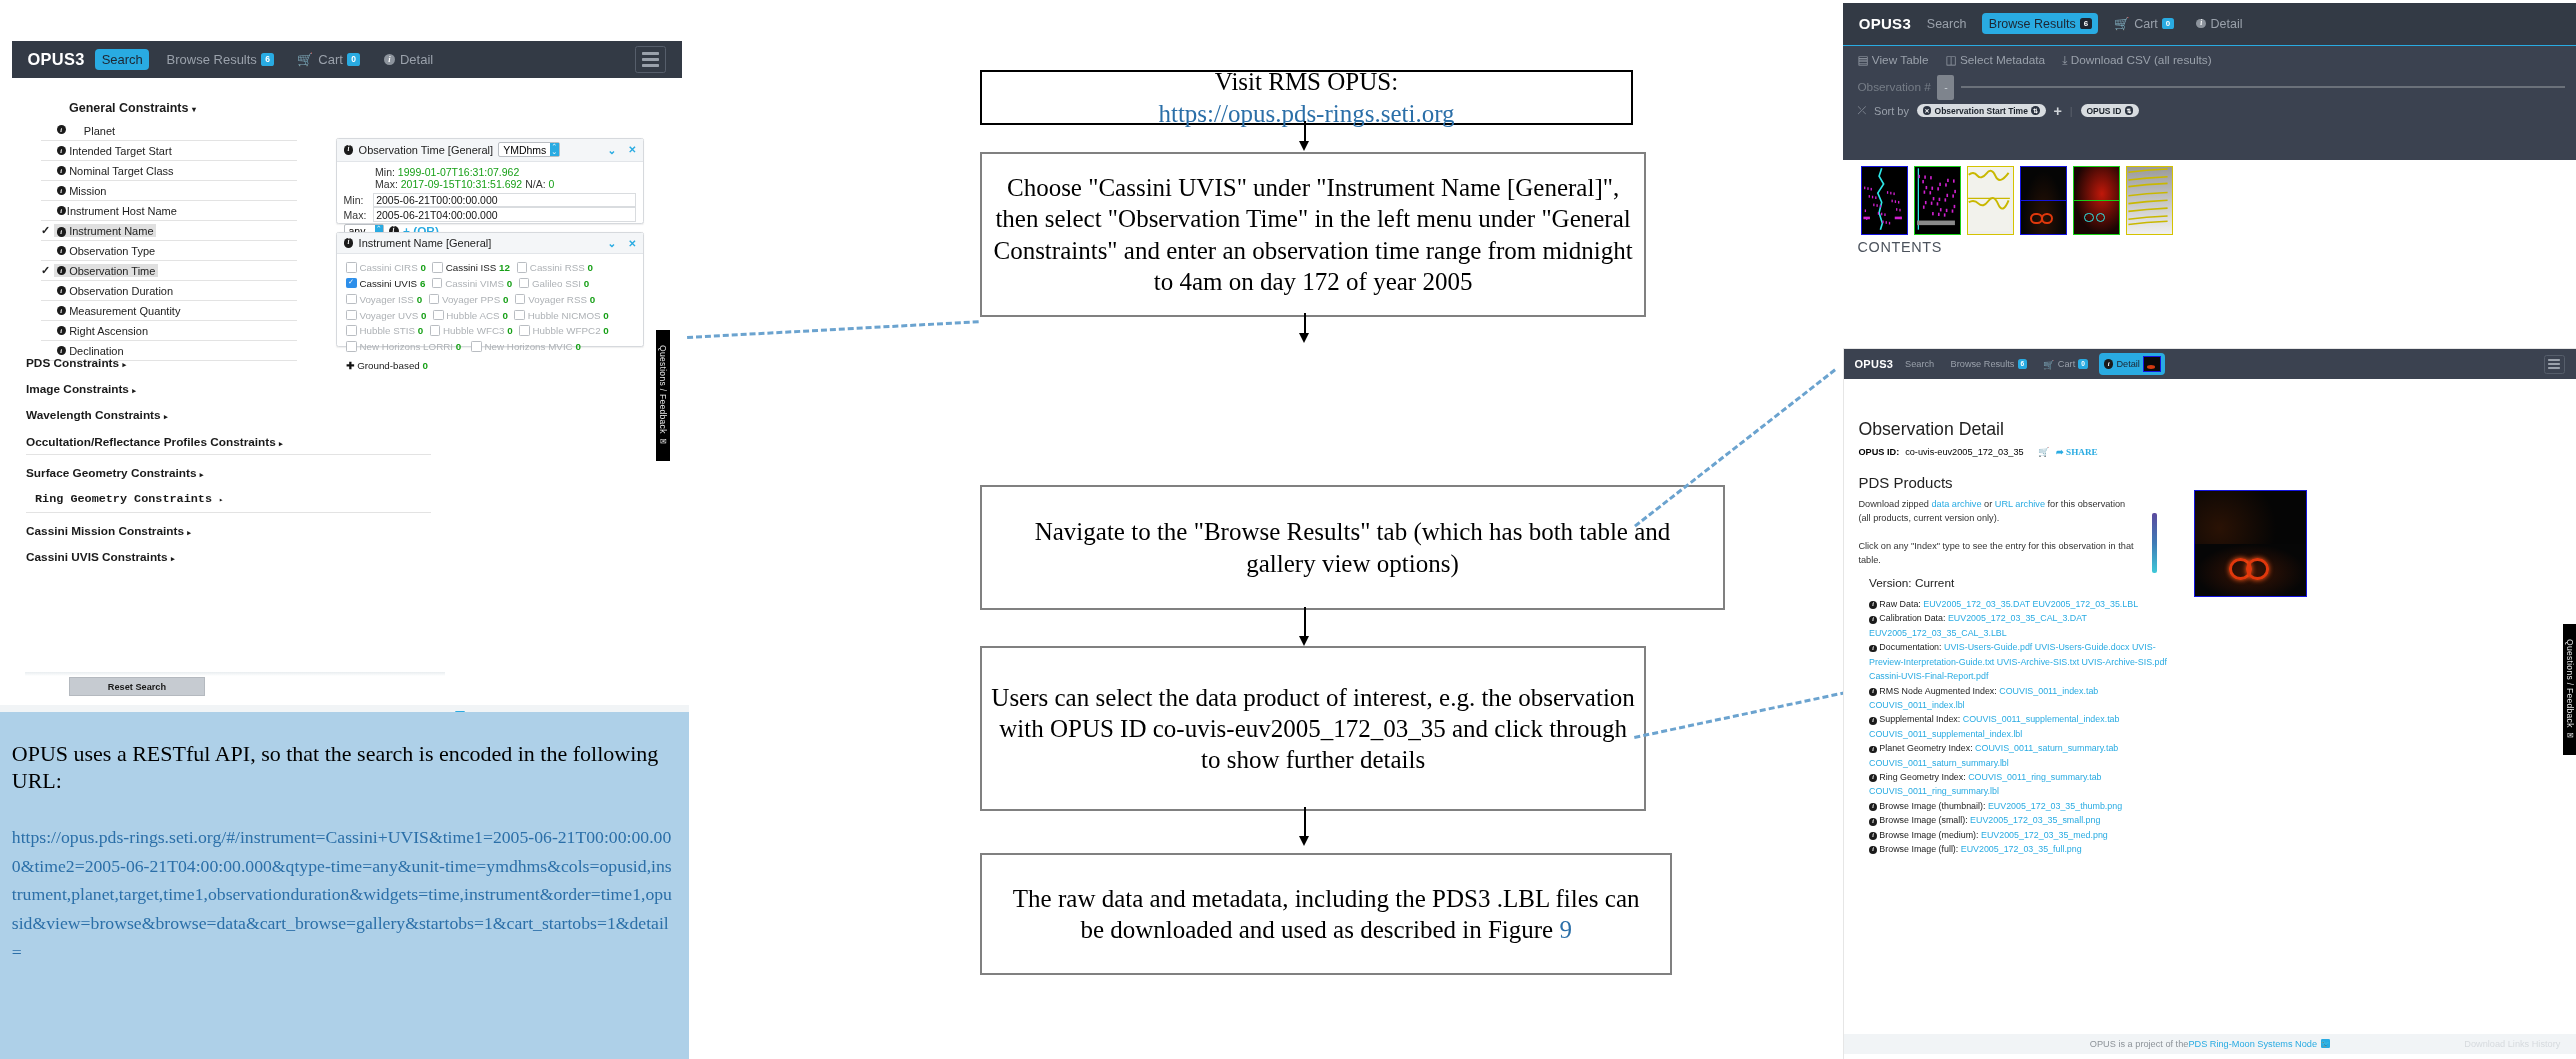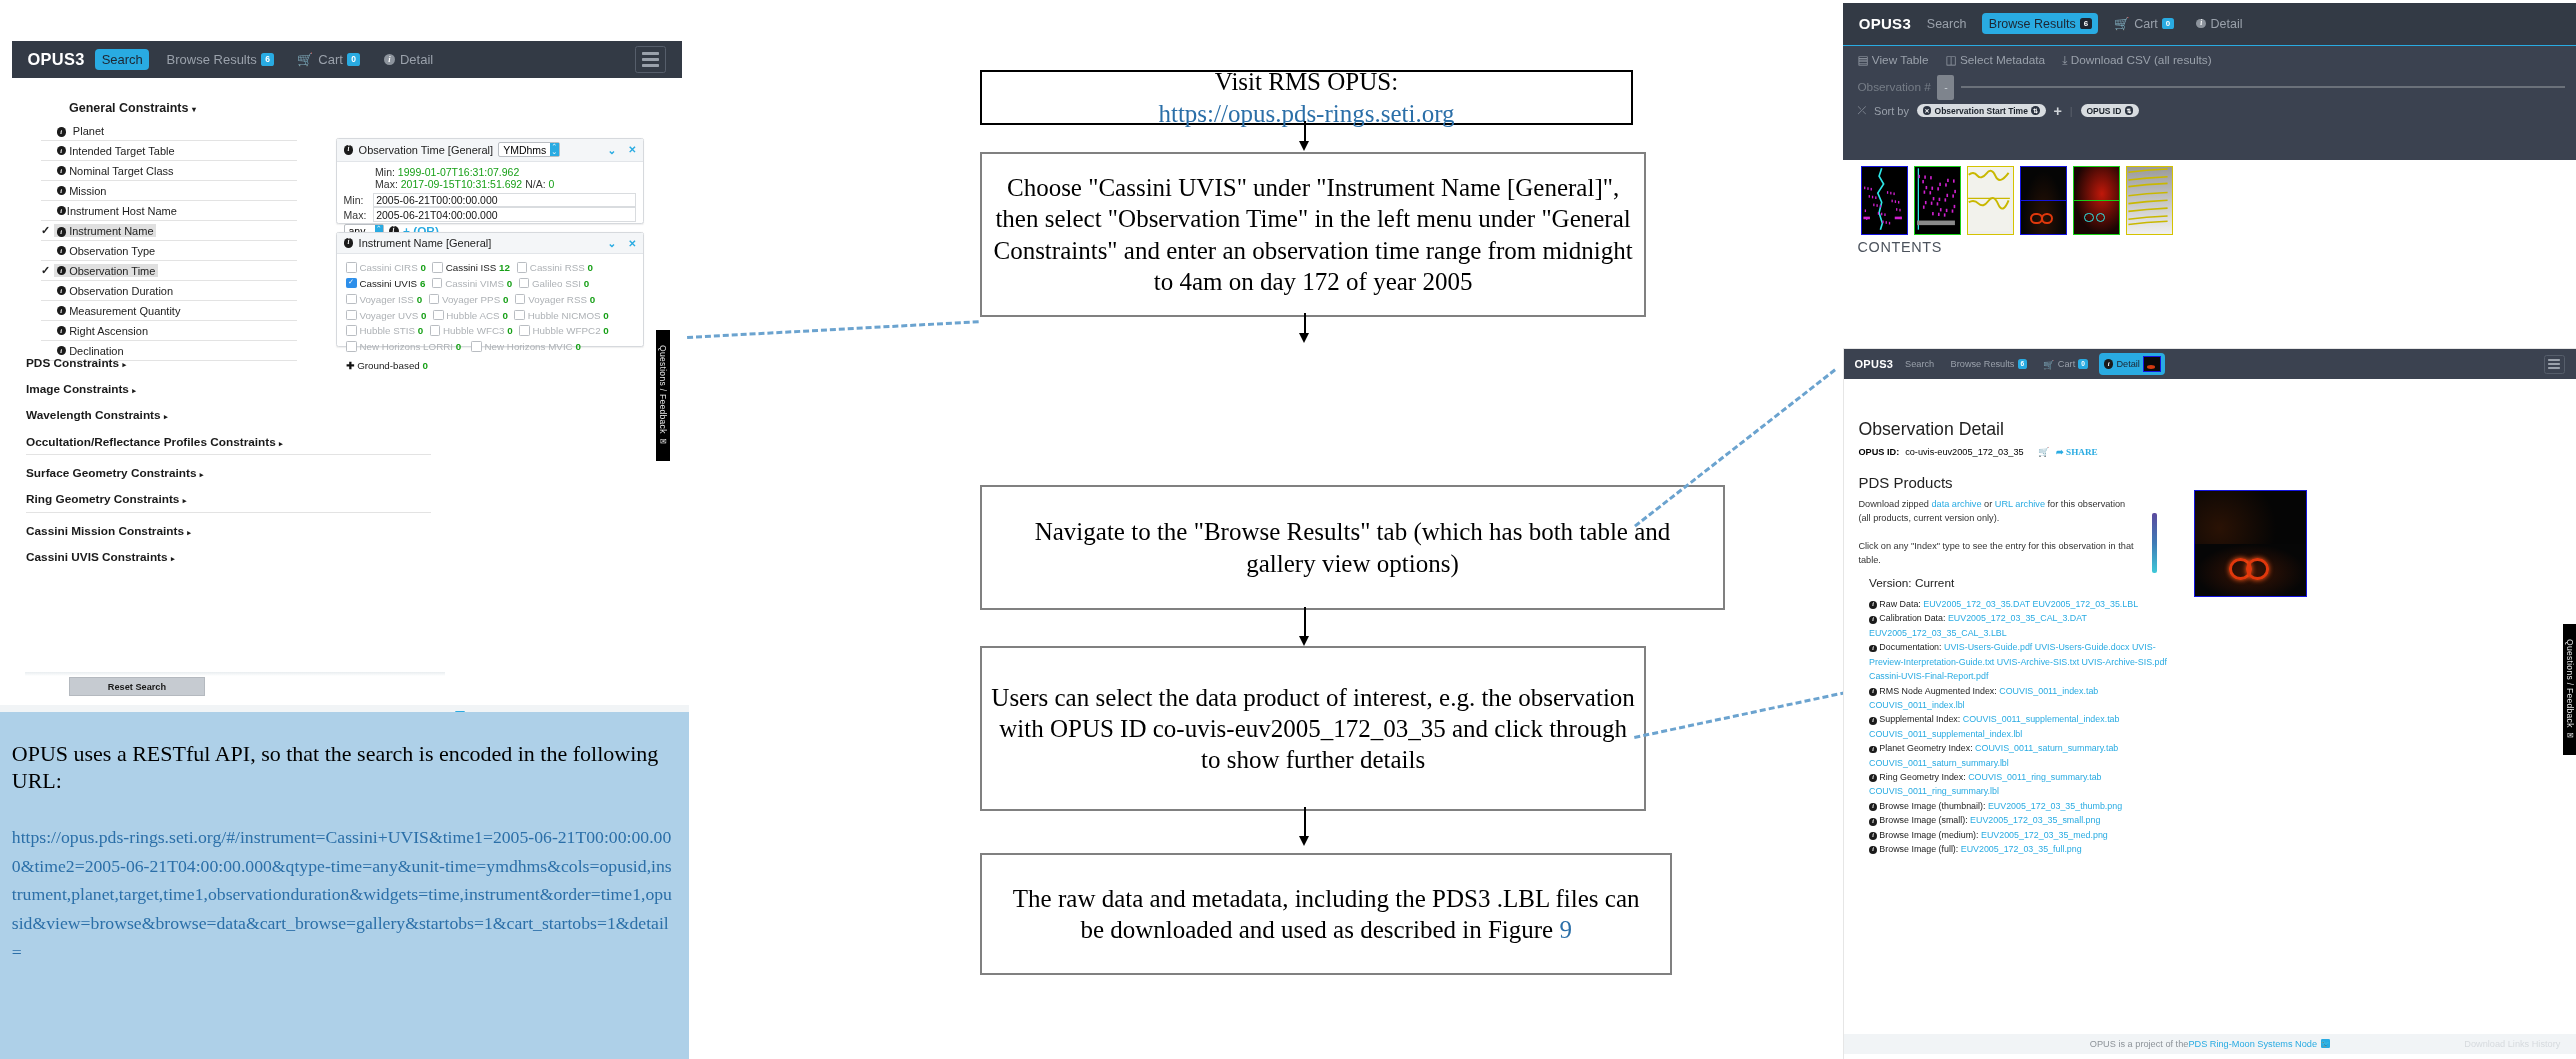--- a/index.html
+++ b/index.html
@@ -145,30 +145,30 @@
   </div>
 
   <div class="abs sect-title" style="left:26px;top:60px;">
     <span>General Constraints</span>
     <span style="font-size:7.9px;">▾</span>
   </div>
 
   <div class="abs" id="general-rows" style="left:41px;top:80px;width:256px;">
       <div class="sect-row" style="height: 19px;">
         <span class="chk"></span>
-        <span class="lbl" style="padding:0.7px 2.6px;display:inline-flex;align-items:flex-end;gap:7px;">
+        <span class="lbl" style="padding:0.7px 2.6px;display:inline-flex;align-items:flex-start;gap:18px;">
           <span class="info-dot" style="width:9.2px;height:9.2px;line-height:9.2px;font-size:6.6px;">i</span>
           <span>Planet</span>
         </span>
       </div>
       <div class="sect-row" style="height: 19px;">
         <span class="chk"></span>
         <span class="lbl" style="padding:0.7px 2.6px;display:inline-flex;align-items:center;gap:3.3px;">
           <span class="info-dot" style="width:9.2px;height:9.2px;line-height:9.2px;font-size:6.6px;">i</span>
-          <span>Intended Target Table</span>
+          <span>Intended Target Start</span>
         </span>
       </div>
       <div class="sect-row" style="height: 19px;">
         <span class="chk"></span>
         <span class="lbl" style="padding:0.7px 2.6px;display:inline-flex;align-items:center;gap:3.3px;">
           <span class="info-dot" style="width:9.2px;height:9.2px;line-height:9.2px;font-size:6.6px;">i</span>
           <span>Nominal Target Class</span>
         </span>
       </div>
       <div class="sect-row" style="height: 19px;">
@@ -235,21 +235,21 @@
         </span>
       </div>
     </div>
 
   <div class="abs" id="collapsed-sections" style="left: 26px; top: 315px; width: 315px; position: relative; height: 216px;">
       <div class="collapsed-sect" style="position: absolute; left: 0px; top: 0px;"><span>PDS Constraints</span> <span style="font-size:7.2px;">▸</span></div>
       <div class="collapsed-sect" style="position: absolute; left: 0px; top: 26px;"><span>Image Constraints</span> <span style="font-size:7.2px;">▸</span></div>
       <div class="collapsed-sect" style="position: absolute; left: 0px; top: 52px;"><span>Wavelength Constraints</span> <span style="font-size:7.2px;">▸</span></div>
       <div class="collapsed-sect" style="position: absolute; left: 0px; top: 79px;"><span>Occultation/Reflectance Profiles Constraints</span> <span style="font-size:7.2px;">▸</span></div>
       <div class="collapsed-sect" style="position: absolute; left: 0px; top: 110px;"><span>Surface Geometry Constraints</span> <span style="font-size:7.2px;">▸</span></div>
-      <div class="collapsed-sect" style="position: absolute; left: 0px; top: 136px;"><span>Ring Geometry Constraints</span> <span style="font-size:7.2px;">▸</span></div>
+      <div class="collapsed-sect" style="position: absolute; left: 9px; top: 136px; font-family: Liberation Mono, monospace;"><span>Ring Geometry Constraints</span> <span style="font-size:7.2px;">▸</span></div>
       <div class="collapsed-sect" style="position: absolute; left: 0px; top: 168px;"><span>Cassini Mission Constraints</span> <span style="font-size:7.2px;">▸</span></div>
       <div class="collapsed-sect" style="position: absolute; left: 0px; top: 194px;"><span>Cassini UVIS Constraints</span> <span style="font-size:7.2px;">▸</span></div>
       <div style="position: absolute; left: 0px; top: 98px; width: 405px; height: 0.7px; background: rgb(227, 227, 227);"></div>
       <div style="position: absolute; left: 0px; top: 156px; width: 405px; height: 0.7px; background: rgb(227, 227, 227);"></div>
     </div>
 
   <div class="abs widget" style="left:336px;top:97px;width:306px;height:84px;">
     <div class="widget-head" style="height:21.6px;padding:0 6.6px;">
       <span class="info-dot" style="width:9.8px;height:9.8px;line-height:9.8px;font-size:7.2px;">i</span>
       <span class="widget-title">Observation Time [General]</span>

